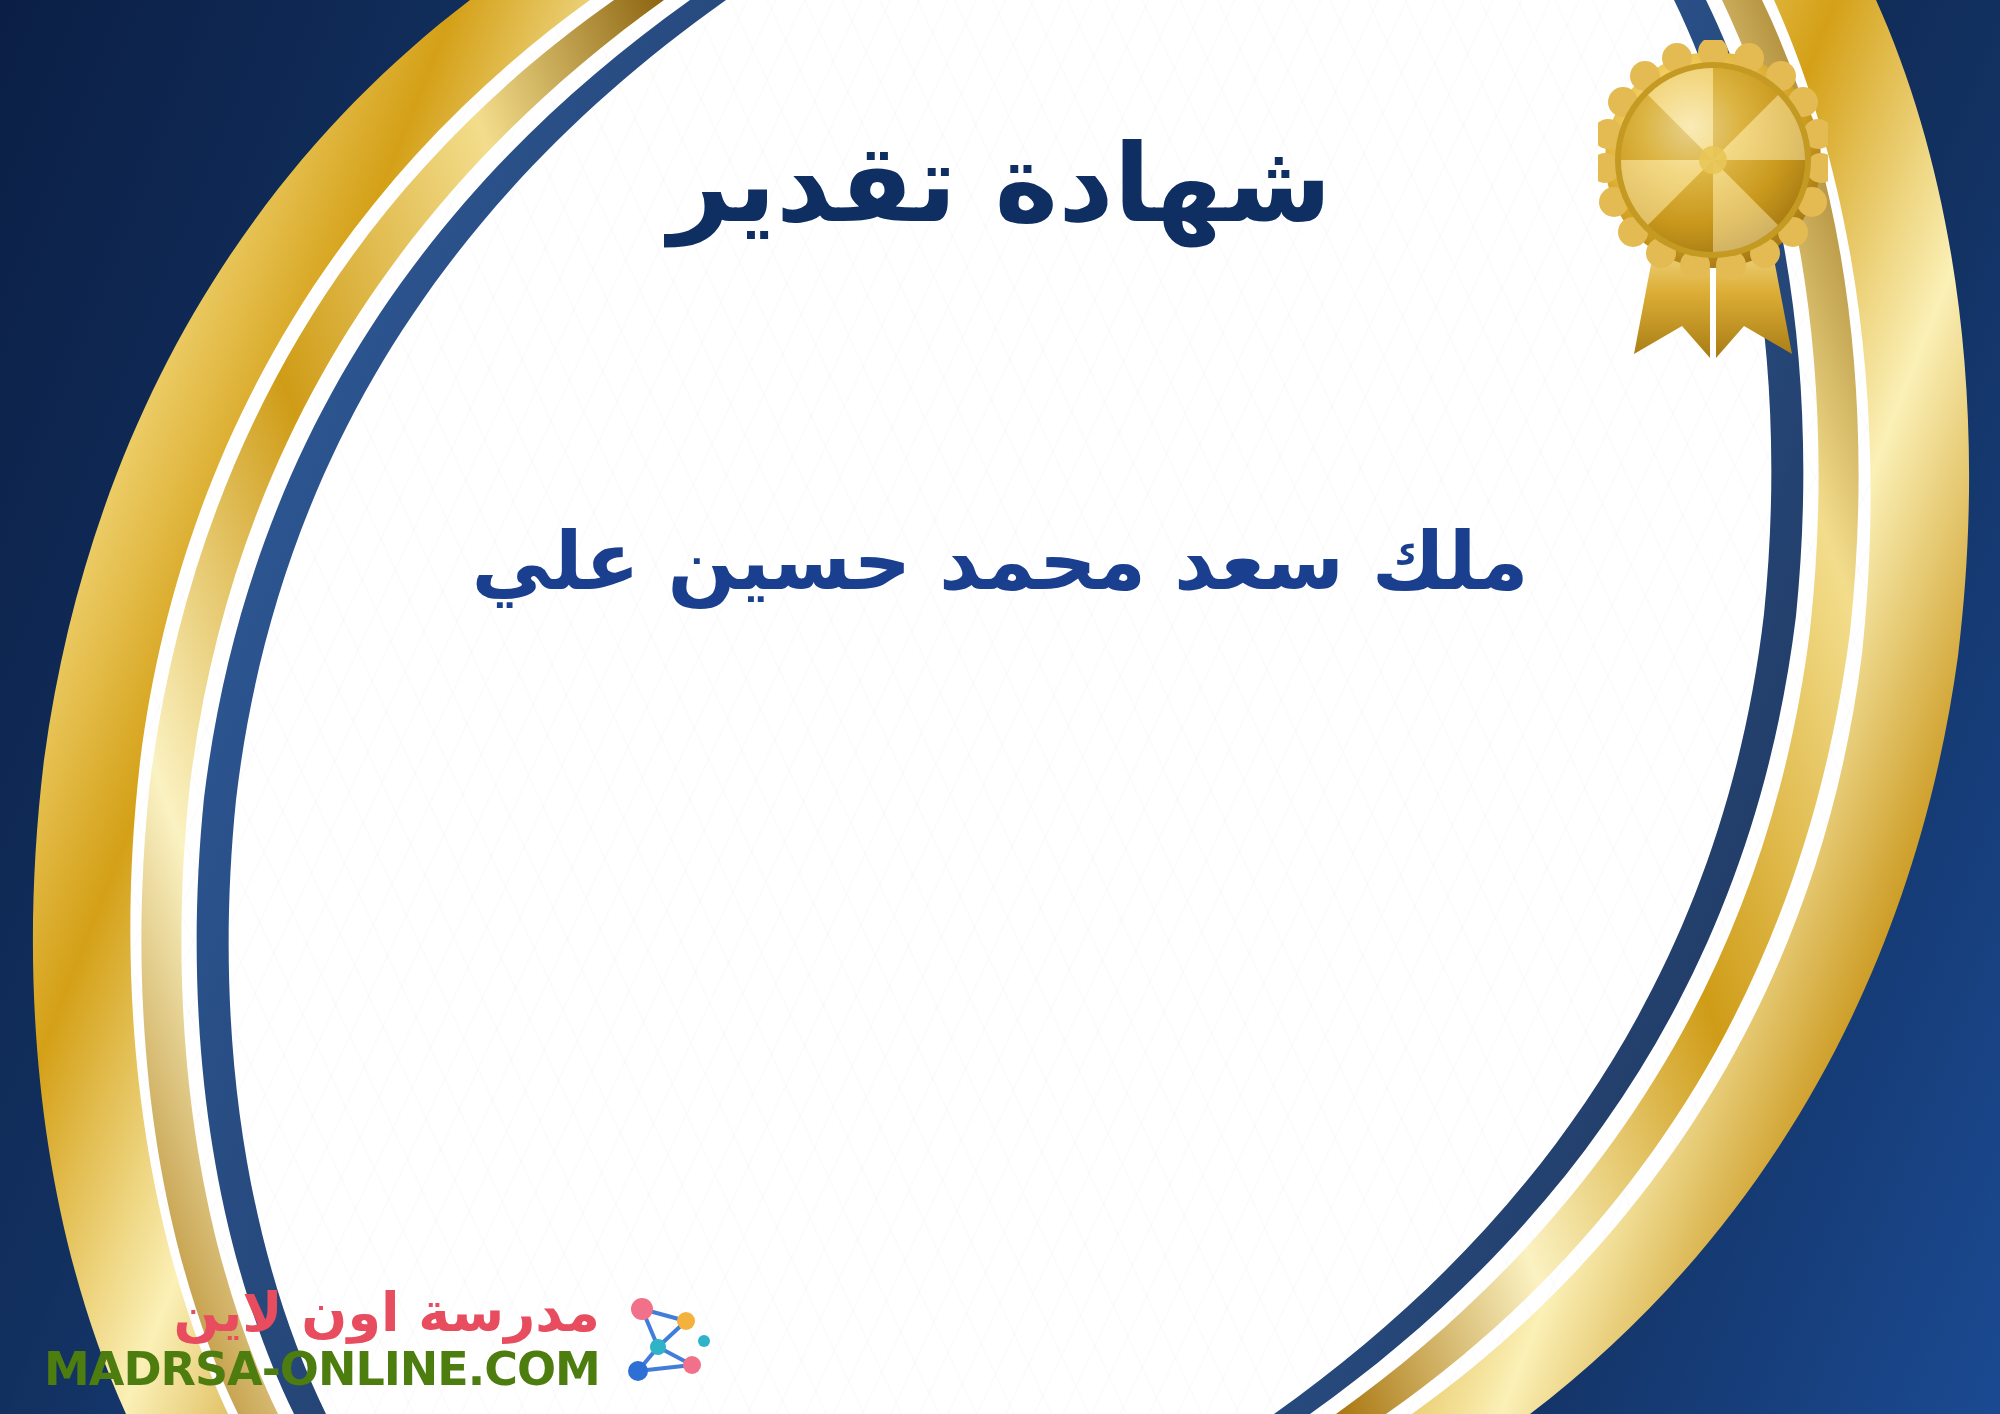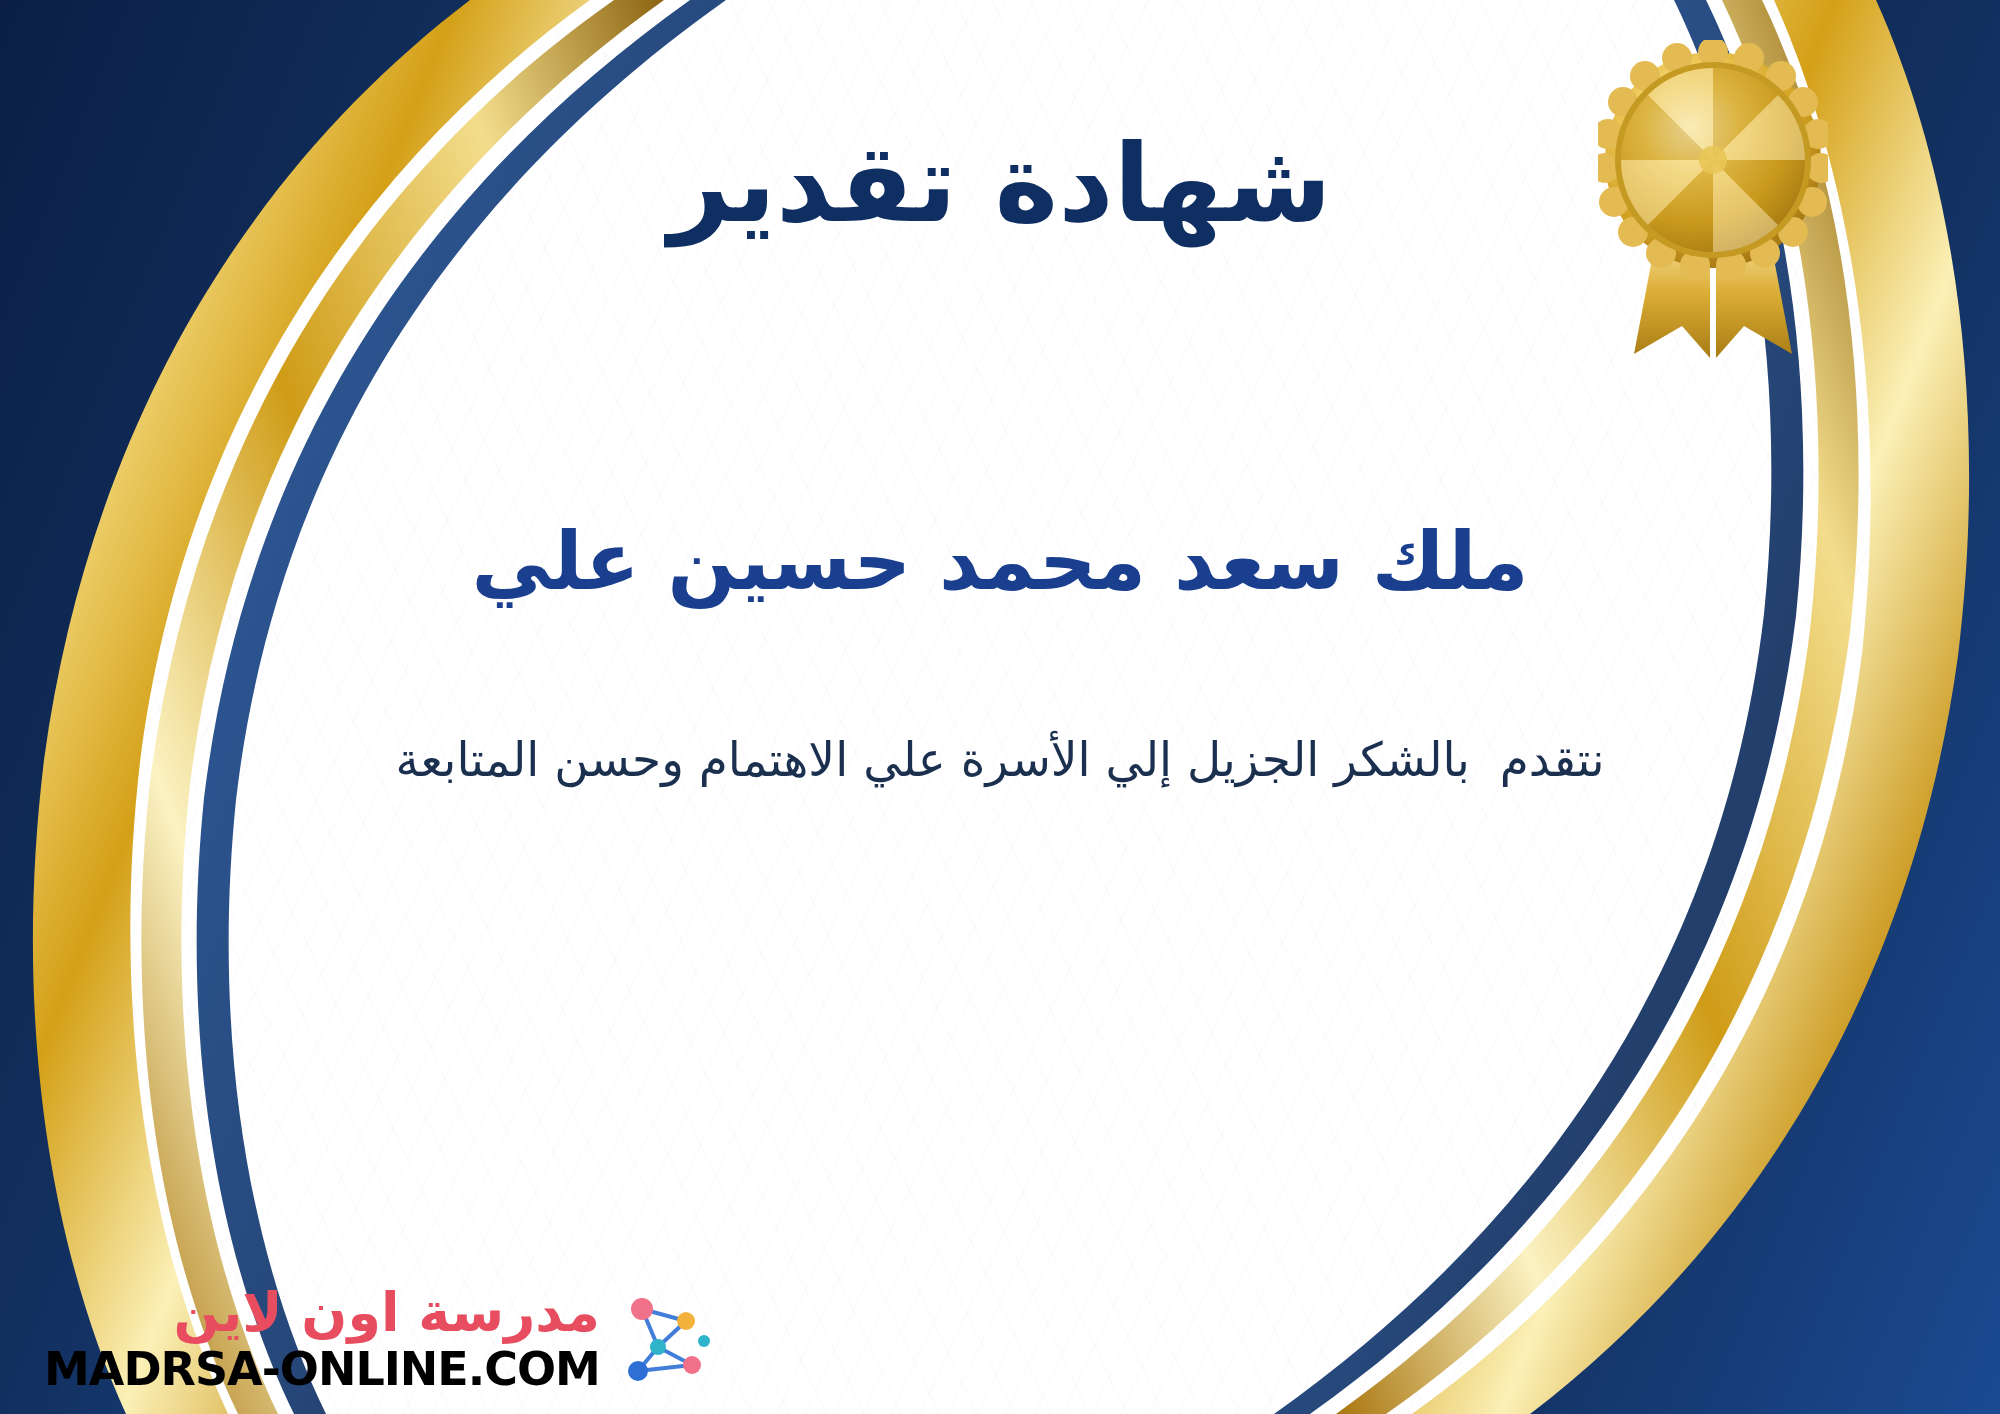--- a/index.html
+++ b/index.html
@@ -158,21 +158,21 @@
   .brand-ar {
     font-size: 54px;
     font-weight: 700;
     color: #e74c5f;
     direction: rtl;
     letter-spacing: 0px;
   }
   .brand-en {
     font-size: 46px;
     font-weight: 700;
-    color: #000000;
+    color: #4d7c0f;
     direction: ltr;
     letter-spacing: -1px;
     margin-top: 6px;
   }
   .brand-mark {
     width: 104px;
     height: 104px;
     flex: 0 0 104px;
   }
 </style>
@@ -305,21 +305,20 @@
     </svg>
   </div>
 
   <div class="content">
 
     <div class="cert-title">شهادة تقدير</div>
 
     <div class="recipient-name">ملك سعد محمد حسين علي</div>
 
     <div class="body-block">
-      <span class="body-line">نتقدم  بالشكر الجزيل إلي الأسرة علي الاهتمام وحسن المتابعة</span>
     </div>
 
   </div>
 
   <div class="brand">
     <div class="brand-text">
       <div class="brand-ar">مدرسة اون لاين</div>
       <div class="brand-en">MADRSA-ONLINE.COM</div>
     </div>
     <svg class="brand-mark" viewBox="0 0 104 104" xmlns="http://www.w3.org/2000/svg">

